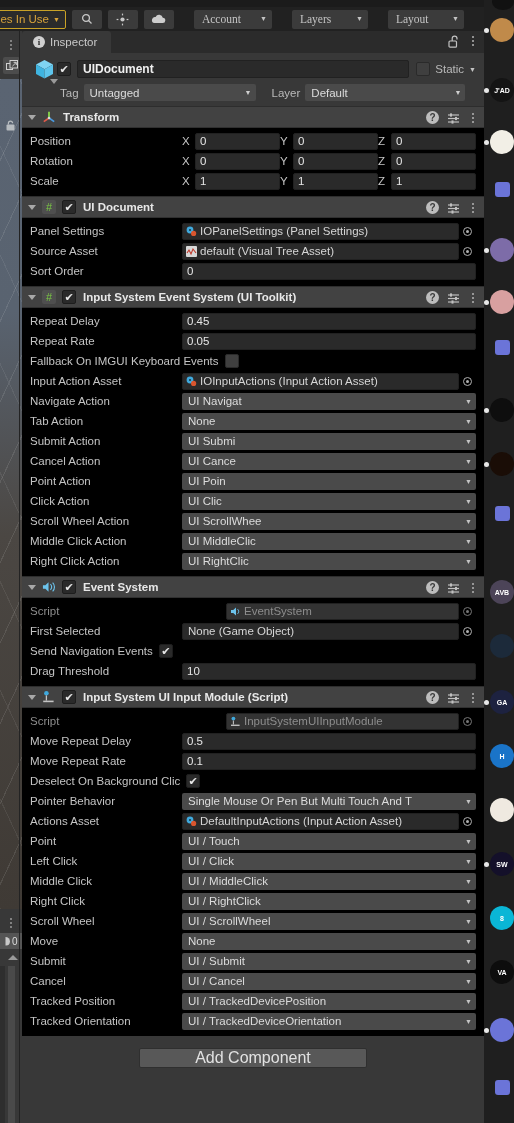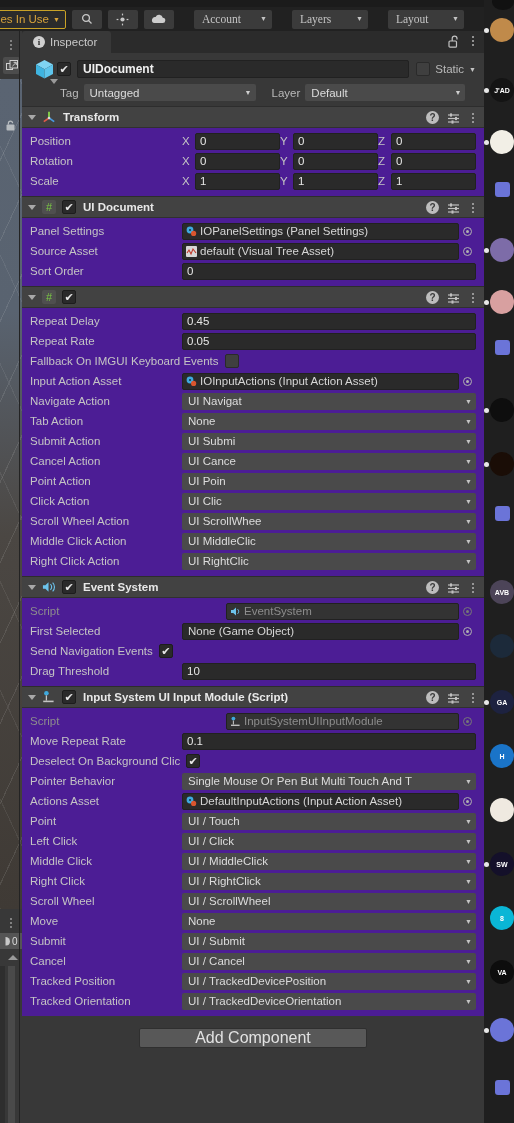--- a/index.html
+++ b/index.html
@@ -153,21 +153,21 @@
     position:relative;
   }
   .fold { width:0;height:0;border-left:4.5px solid transparent;border-right:4.5px solid transparent;
      border-top:5.5px solid #a9a9a9; margin-right:6px;}
   .comp-title{ color:#e8e8e8; font-size:11.5px; font-weight:bold; margin-left:7px;}
   .comp-head-right{ position:absolute; right:6px; top:4px; display:flex; align-items:center; gap:8px;}
   .qmark{ width:13px;height:13px;border-radius:50%;background:#bdbdbd;color:#3a3a3a;
      font-size:10px;font-weight:bold;text-align:center;line-height:13px;}
   .prefs-ico{ width:13px;height:13px;}
 
-  .comp-body{ background:#4c1d95; padding:3px 8px 5px 8px;}
+  .comp-body{ background:#000000; padding:3px 8px 5px 8px;}
   .prow{ display:flex; align-items:center; height:20px; }
   .plabel{ color:#c4c4c4; font-size:11.5px; width:152px; flex:0 0 auto;}
   .plabel.dim{ color:#8d8d8d;}
   .ctrl{ flex:1 1 auto; display:flex; align-items:center; gap:0;}
   .tf {
     height:17px; background:#2a2a2a; border:1px solid #212121; border-radius:2px;
     color:#e6e6e6; font-size:11.5px; display:flex; align-items:center; padding:0 4px;
     flex:1 1 auto; min-width:0;
   }
   .axis{ color:#c4c4c4; font-size:11.5px; width:13px; flex:0 0 auto; text-align:left;}
@@ -524,20 +524,21 @@
           <div>
             <div class="comp-head">
               <span class="fold"></span>
               <span style="width: 14px; height: 14px; display: flex; align-items: center; justify-content: center; flex: 0 0 auto;">
                 <svg width="14" height="14" viewBox="0 0 14 14">
                   <rect width="14" height="14" rx="2" fill="#4f4f4f"></rect>
                   <text x="7" y="10.8" font-size="11" fill="#7ac943" text-anchor="middle" font-family="Liberation Sans">#</text>
                 </svg>
               </span>
               <span class="chk" style="margin-left: 6px;">✔</span>
+              <span class="comp-title">Input System Event System (UI Toolkit)</span>
               <span class="comp-head-right">
                 <span class="qmark">?</span>
                 <span class="prefs-ico"><svg width="13" height="13" viewBox="0 0 13 13">
                     <line x1="1" y1="3" x2="12" y2="3" stroke="#c0c0c0" stroke-width="1.2"></line>
                     <line x1="1" y1="6.5" x2="12" y2="6.5" stroke="#c0c0c0" stroke-width="1.2"></line>
                     <line x1="1" y1="10" x2="12" y2="10" stroke="#c0c0c0" stroke-width="1.2"></line>
                     <rect x="3" y="1.4" width="2" height="3.2" fill="#c0c0c0"></rect>
                     <rect x="8" y="4.9" width="2" height="3.2" fill="#c0c0c0"></rect>
                     <rect x="4.5" y="8.4" width="2" height="3.2" fill="#c0c0c0"></rect>
                   </svg></span>
@@ -781,20 +782,26 @@
                         <line x1="3.4" y1="4.4" x2="3.4" y2="8.6" stroke="#bdbdbd" stroke-width="1.1"></line>
                         <rect x="1" y="8.6" width="8.6" height="1.4" fill="#bdbdbd"></rect>
                       </svg></span>
                     <span class="lbl">InputSystemUIInputModule</span>
                   </span>
                   <span class="ofpick dim">
                     <span class="ring">
                       <i></i>
                     </span>
                   </span>
+                </span>
+              </div>
+              <div class="prow">
+                <span class="plabel">Move Repeat Delay</span>
+                <span class="ctrl">
+                  <span class="tf">0.5</span>
                 </span>
               </div>
               <div class="prow">
                 <span class="plabel">Move Repeat Rate</span>
                 <span class="ctrl">
                   <span class="tf">0.1</span>
                 </span>
               </div>
               <div class="prow">
                 <span class="plabel" style="width: auto;">Deselect On Background Clic</span>

